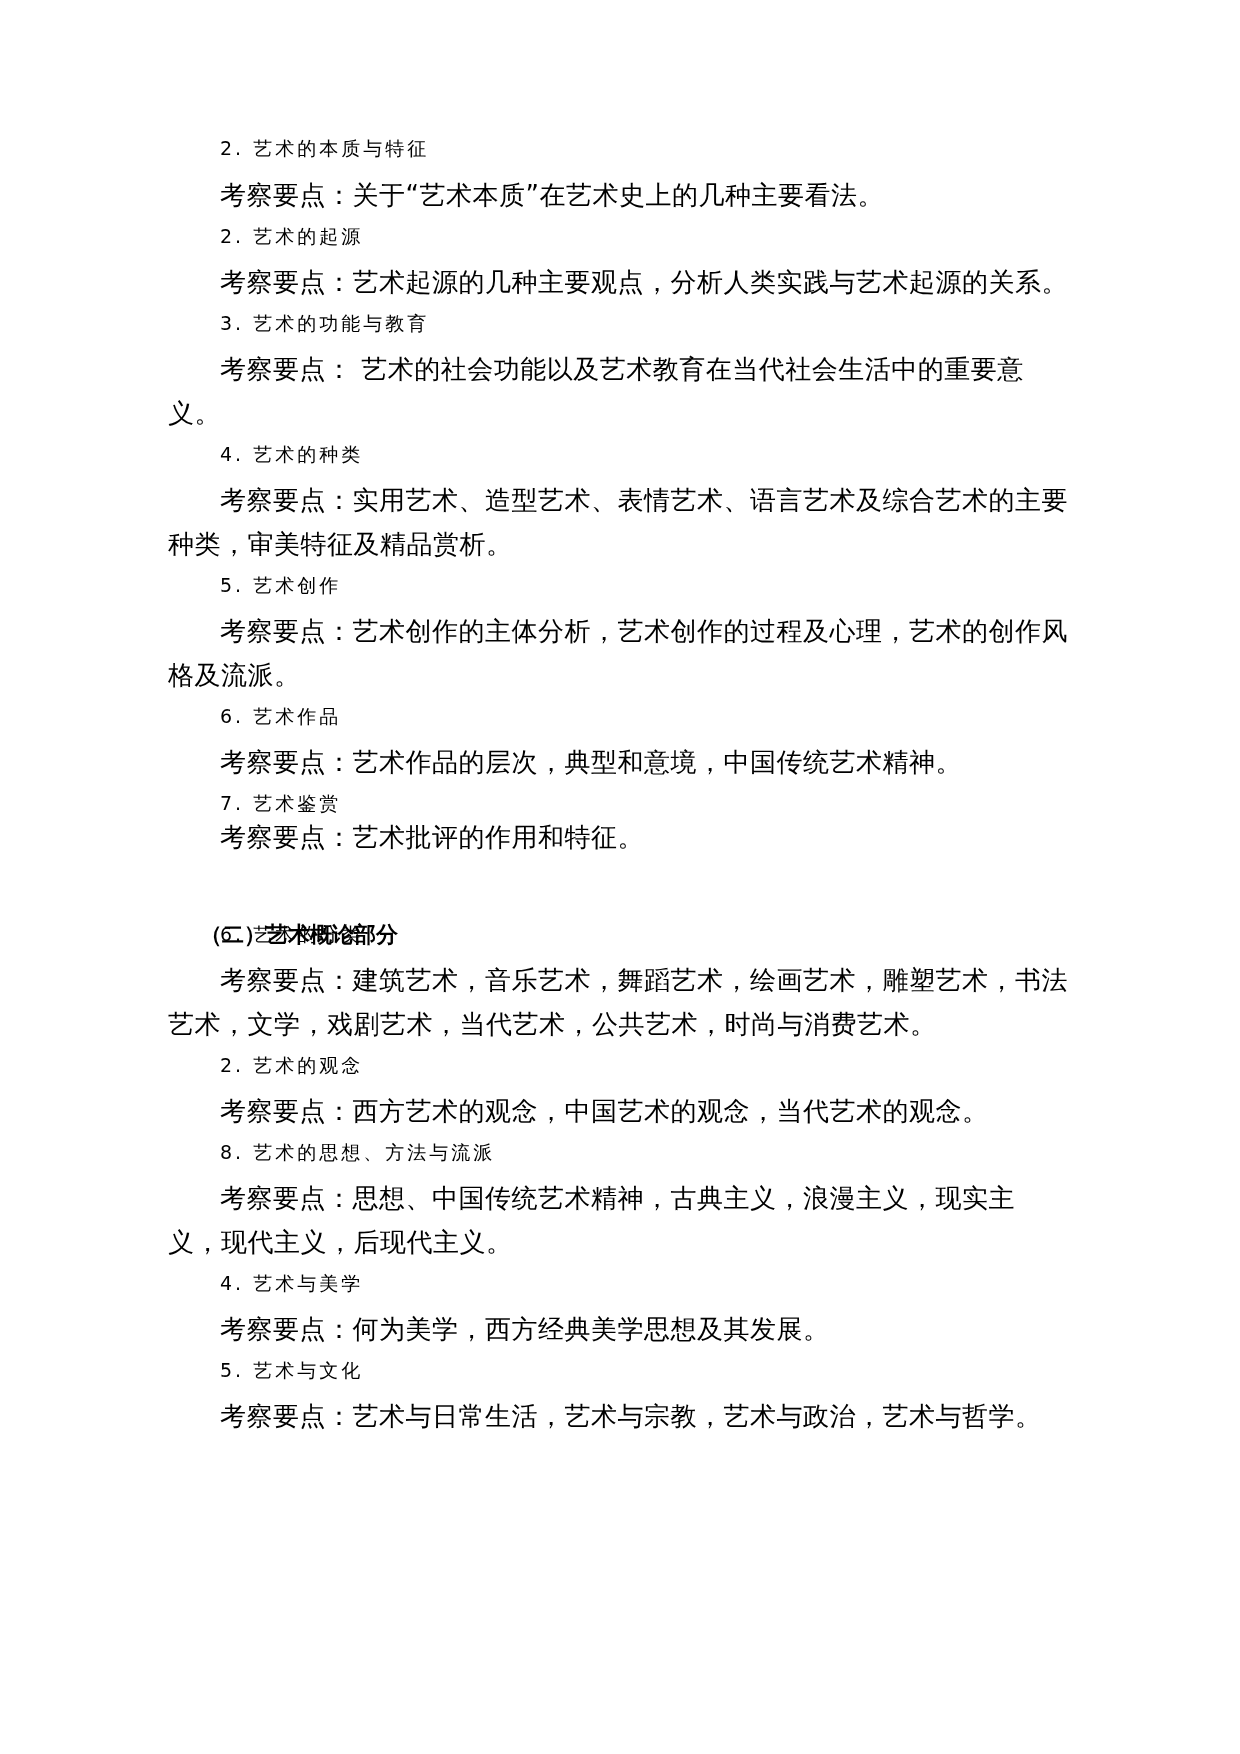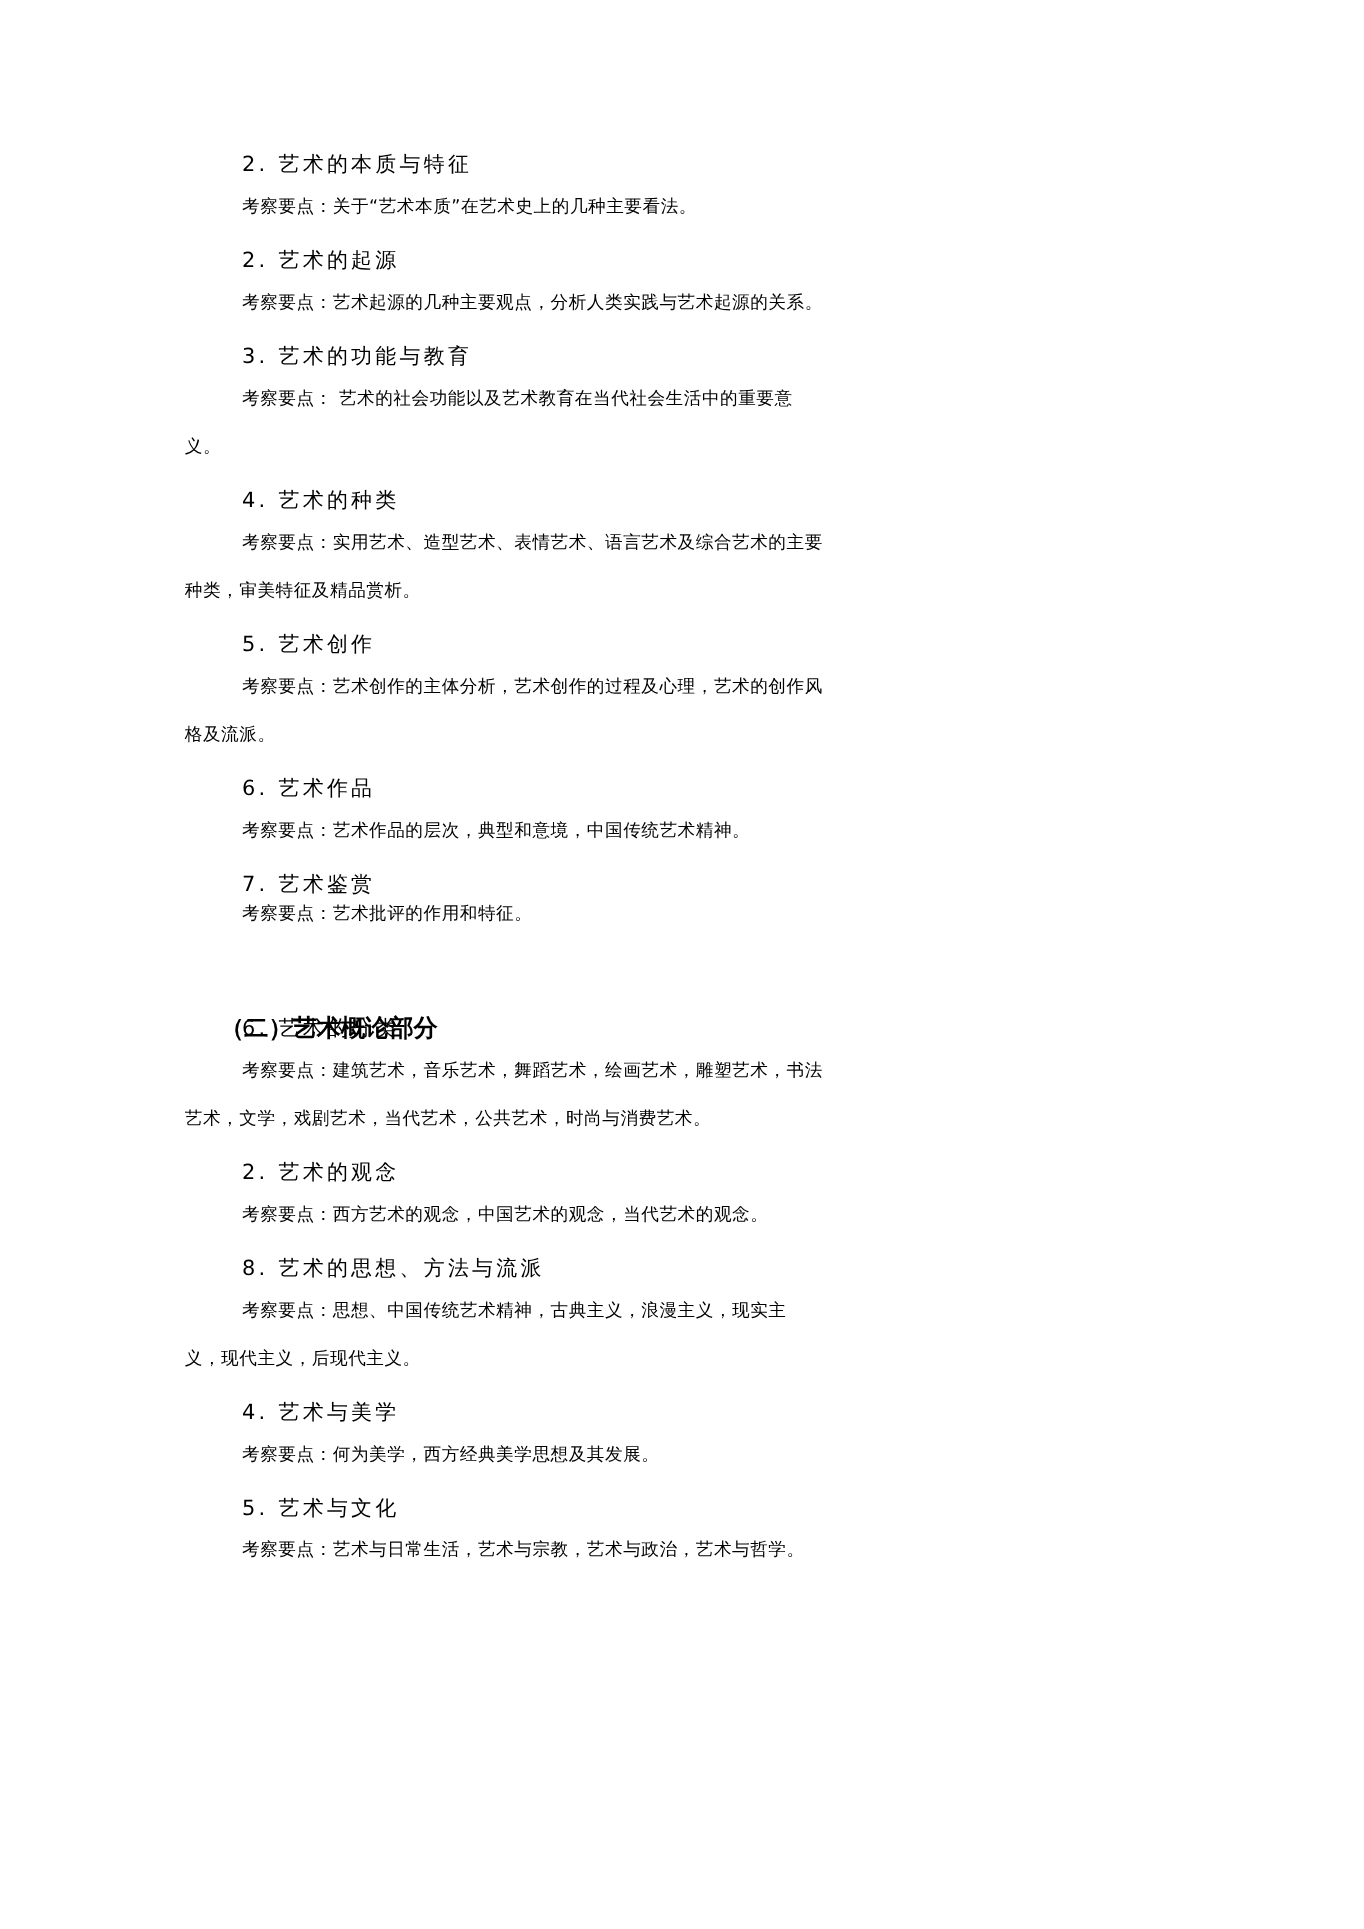--- a/index.html
+++ b/index.html
@@ -1,20 +1,20 @@
 <!DOCTYPE html>
 <html><head>
 <meta charset="utf-8">
 <style>
   html, body { margin: 0; padding: 0; background: #ffffff; }
   body { width: 1240px; height: 1754px; position: relative; overflow: hidden; }
   .page { position: absolute; left: 168px; top: 128px; width: 880px; color: #000; }
   .line { position: absolute; left: 0; white-space: nowrap; font-family: "DejaVu Sans", sans-serif; }
   .h { font-size: 19px; letter-spacing: 3px; left: 52px; }
-  .p { font-size: 16px; letter-spacing: 0.5px; text-align: center; }
+  .p { font-size: 26px; letter-spacing: 0.5px; text-align: center; }
   .ind { left: 52px; }
   .sec { font-size: 22px; font-weight: bold; left: 32px; margin-top: 44px; }
 </style>
 </head>
 <body>
 
 <div class="page">
   <div class="line h" style="top:8px">2. 艺术的本质与特征</div>
   <div class="line p ind" style="top:50px">考察要点：关于“艺术本质”在艺术史上的几种主要看法。</div>
 

